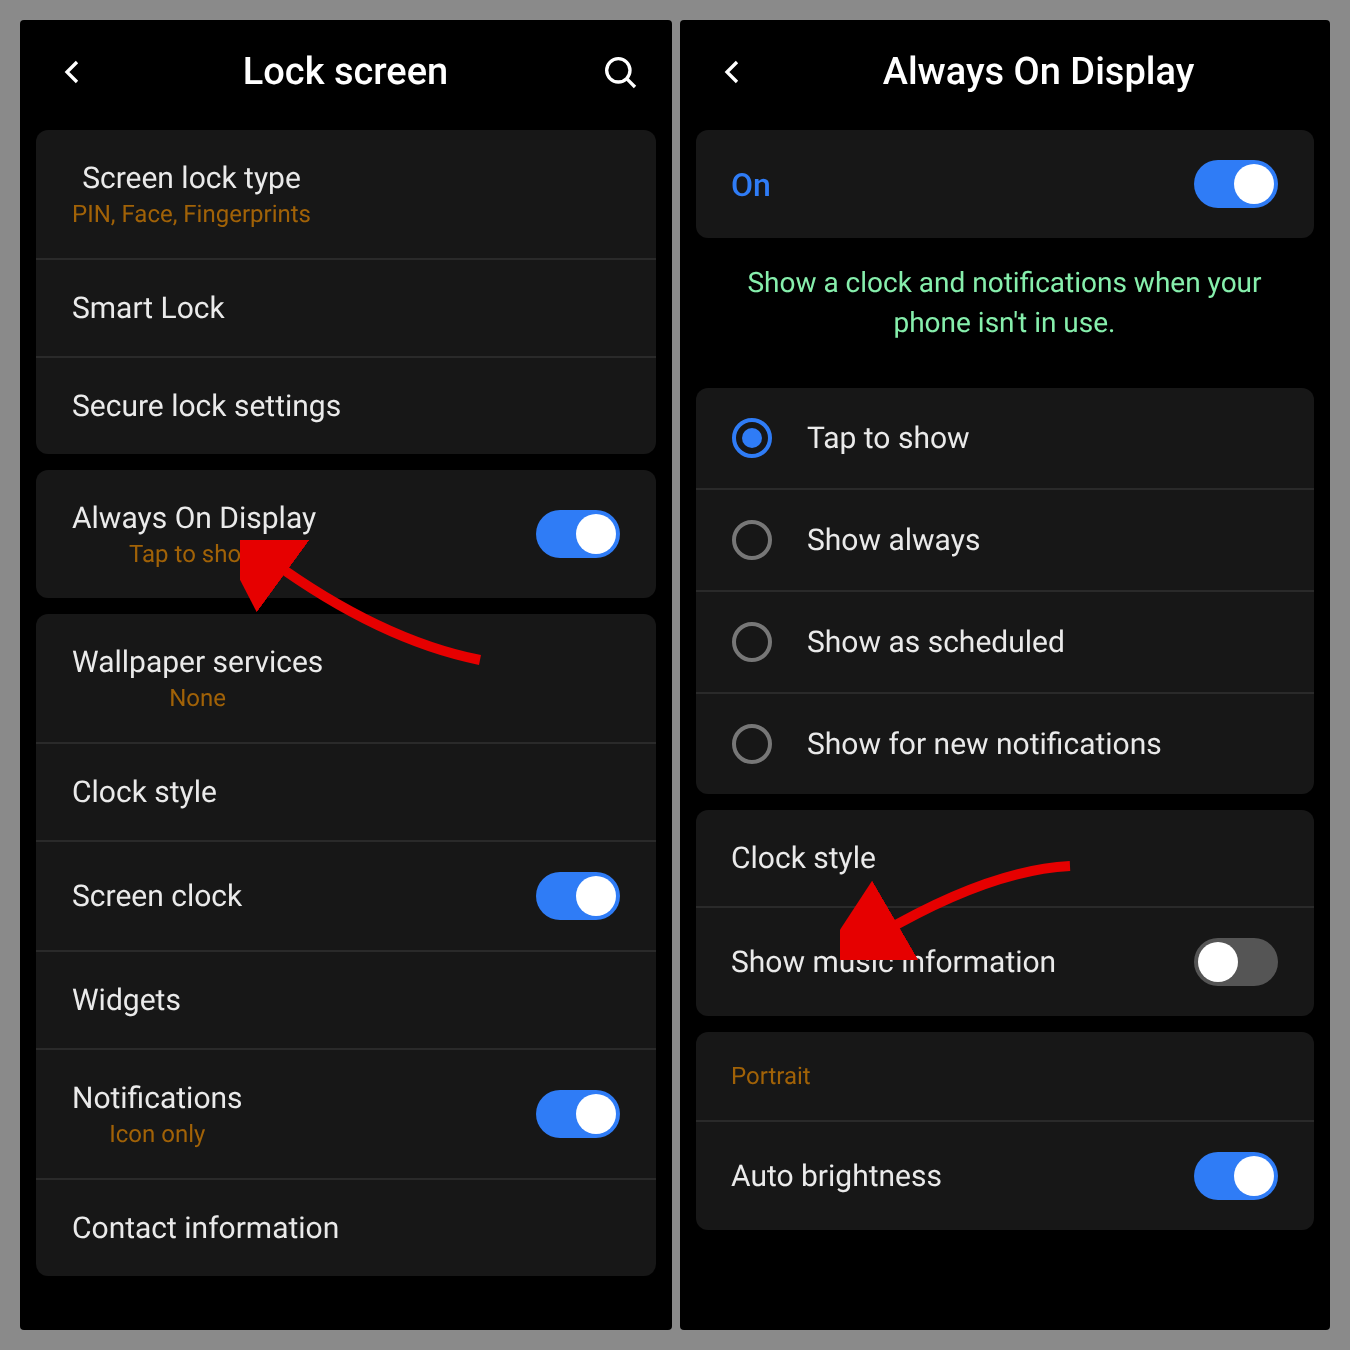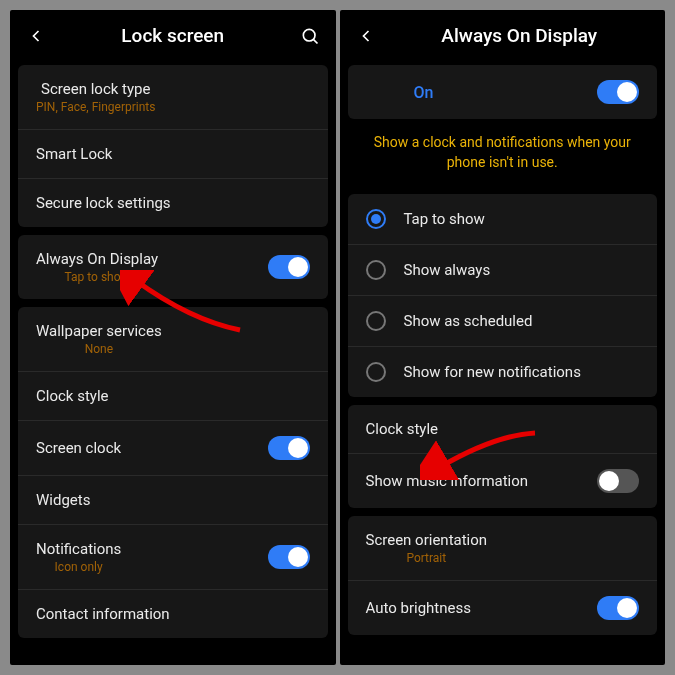--- a/index.html
+++ b/index.html
@@ -44,26 +44,26 @@
     padding: 15px 18px;
     display: flex;
     align-items: center;
     justify-content: space-between;
   }
   .row + .row { border-top: 1px solid #2a2a2a; }
   .row-text { display: flex; flex-direction: column; gap: 2px; }
   .row-label { color: #eaeaea; font-size: 15px; font-weight: 400; }
   .row-sub { color: #a16207; font-size: 12px; }
   .desc-text {
-    color: #eab308;
+    color: #86efac;
     font-size: 14px;
     line-height: 1.4;
     padding: 6px 22px 14px 22px;
   }
-  .on-label { color: #2f7cf6; font-size: 16px; font-weight: 500; margin-left: 48px; }
+  .on-label { color: #2f7cf6; font-size: 16px; font-weight: 500; }
 
   
   .toggle {
     width: 42px;
     height: 24px;
     border-radius: 12px;
     background: #555;
     position: relative;
     flex-shrink: 0;
   }
@@ -263,21 +263,20 @@
         </div>
       <div class="toggle">
           <div class="knob"></div>
         </div>
     </div>
   </div>
 
   <div class="card">
     <div class="row">
       <div class="row-text">
-        <span class="row-label">Screen orientation</span>
         <span class="row-sub">Portrait</span>
       </div>
     </div>
     <div class="row">
       <div class="row-text">
           <span class="row-label">Auto brightness</span>
         </div>
       <div class="toggle on">
           <div class="knob"></div>
         </div>

